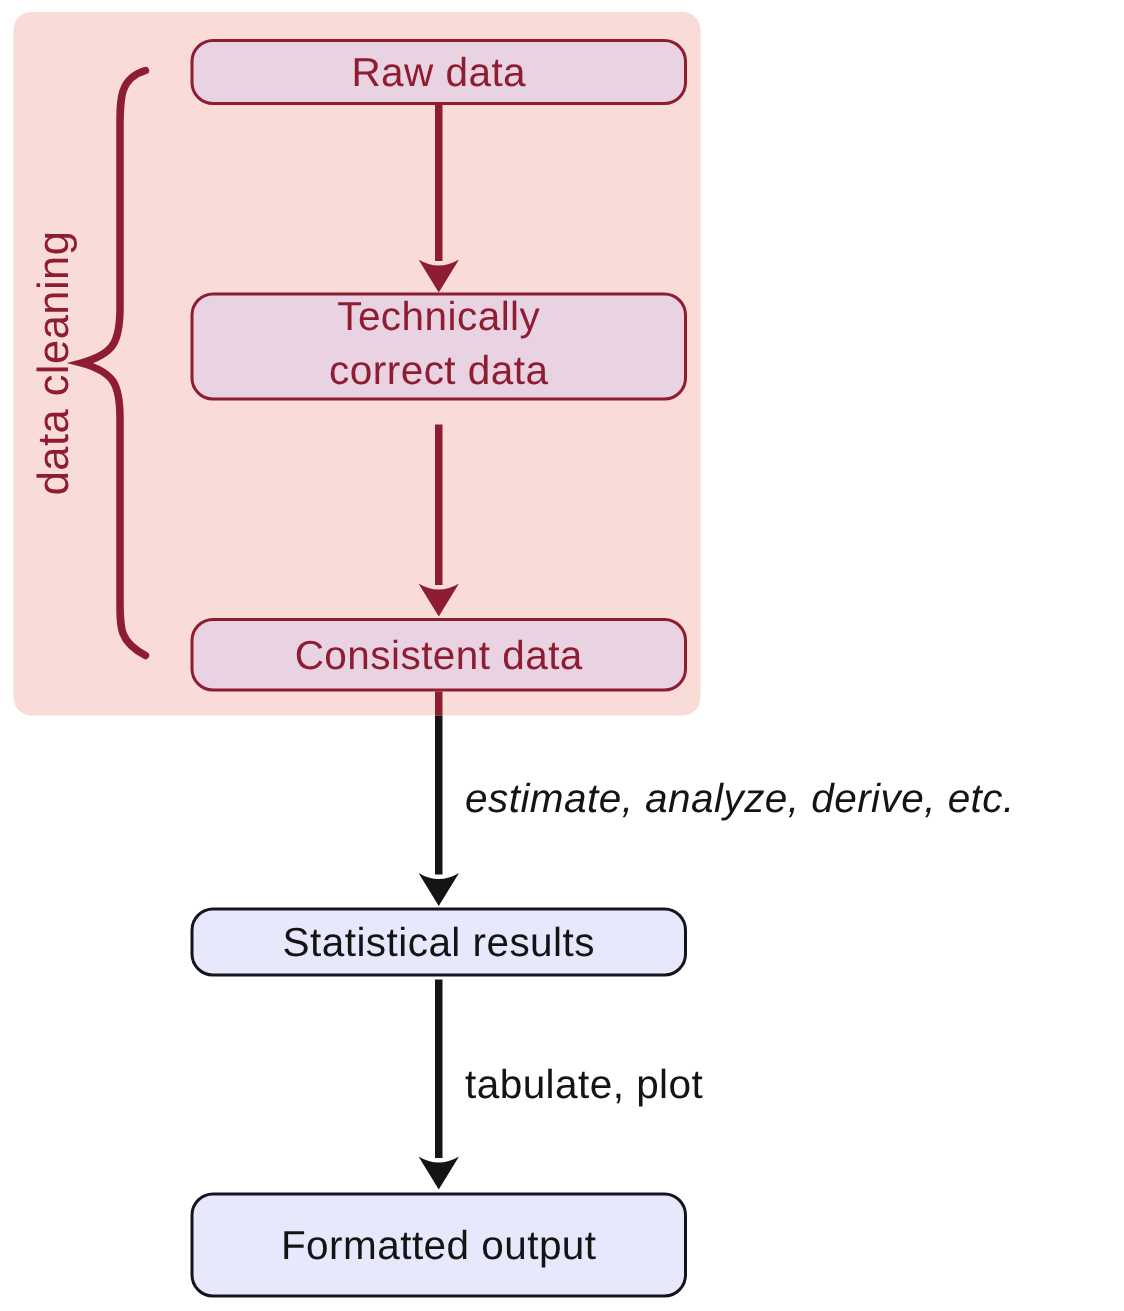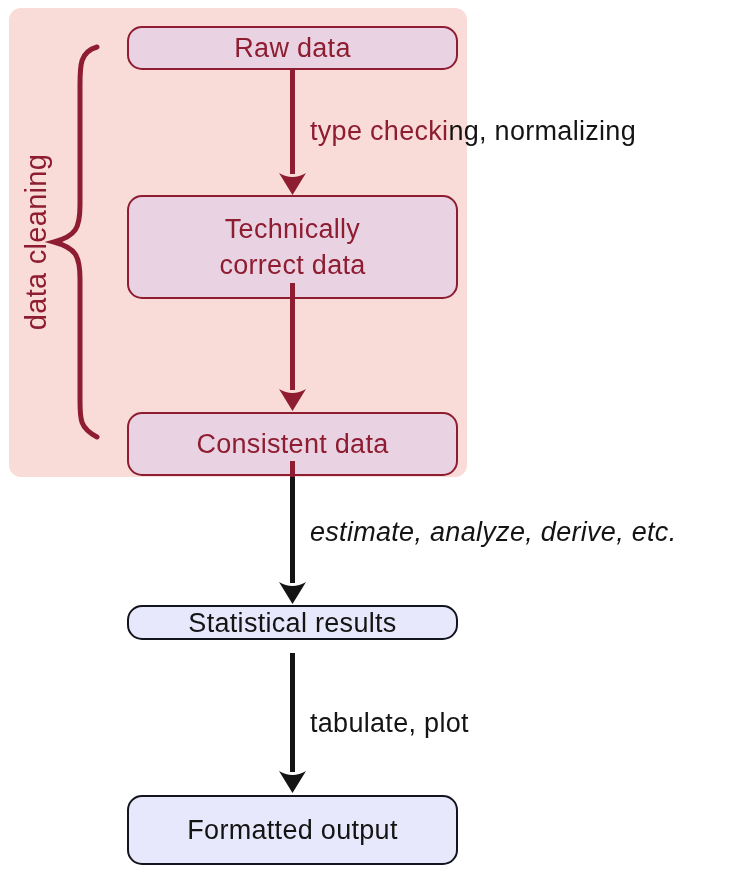--- a/index.html
+++ b/index.html
@@ -37,23 +37,23 @@
     background:var(--node-pink-fill);
     border:2.5px solid var(--dark-red);
     color:var(--dark-red);
   }
   .node.blue{
     background:var(--node-blue-fill);
     border:2px solid var(--node-blue-border);
     color:var(--ink-black);
   }
   .n1{top:26px;height:44px;}
-  .n2{top:195px;height:104px;}
-  .n3{top:412px;height:64px;}
-  .n4{top:605px;height:35px;}
+  .n2{top:195px;height:72px;align-items:flex-end;}
+  .n3{top:412px;height:49px;}
+  .n4{top:605px;height:46px;}
   .n5{top:795px;height:70px;}
   
   .shaft{position:absolute;left:290px;width:5px;}
   .shaft.red{background:var(--dark-red);}
   .shaft.black{background:var(--ink-black);}
   .s1{top:70px;height:104px;}
   .s2{top:283px;height:107px;}
   .s3a{top:461px;height:16px;}
   .s3b{top:477px;height:106px;}
   .s4{top:653px;height:119px;}
@@ -116,23 +116,20 @@
   <div class="node blue n5">
     <span class="lbl">Formatted output</span>
   </div>
 
   <div class="shaft red s1"></div>
   <div class="head red h1">
     <svg viewBox="0 0 27 22">
         <path d="M13.5 22 L0 0 Q13.5 8 27 0 Z"></path>
       </svg>
   </div>
-  <div class="alabel l1">
-    <span class="red">type checki</span><span class="blk">ng, normalizing</span>
-  </div>
 
   <div class="shaft red s2"></div>
   <div class="head red h2">
     <svg viewBox="0 0 27 22">
         <path d="M13.5 22 L0 0 Q13.5 8 27 0 Z"></path>
       </svg>
   </div>
 
   <div class="shaft red s3a"></div>
   <div class="shaft black s3b"></div>

